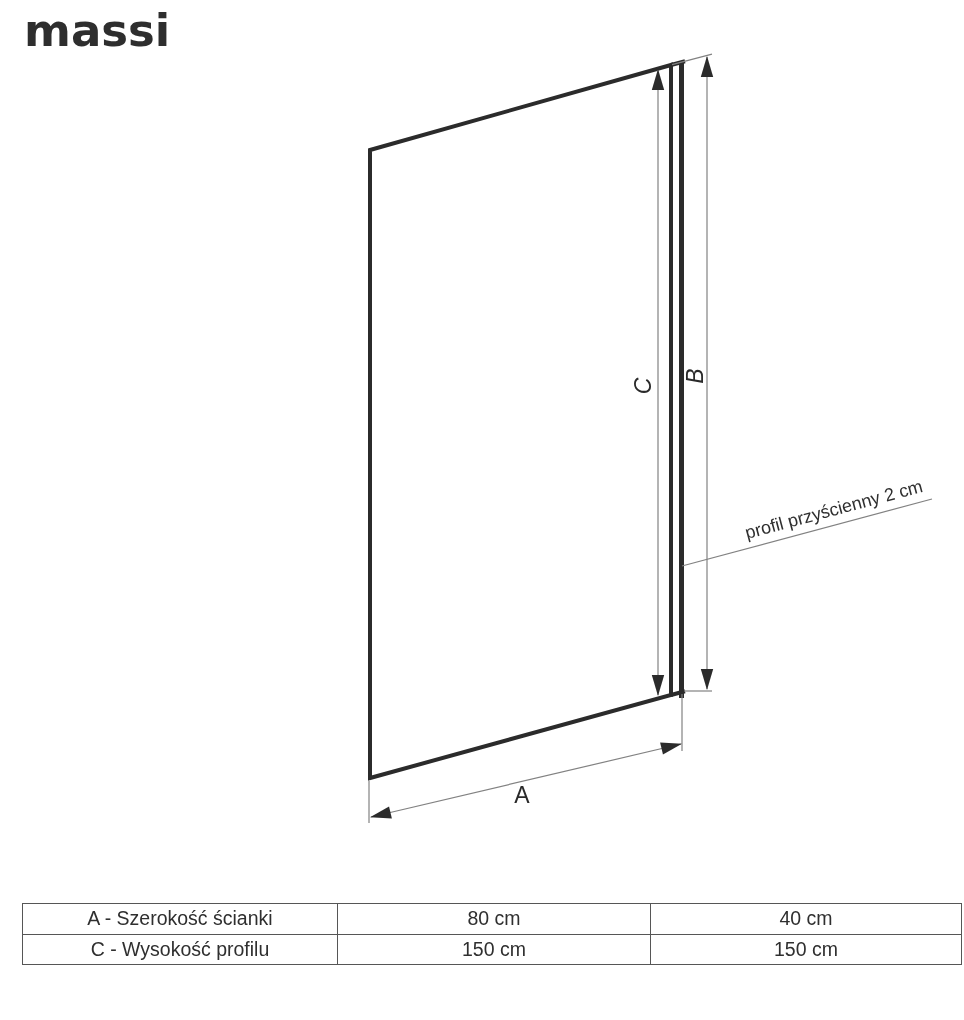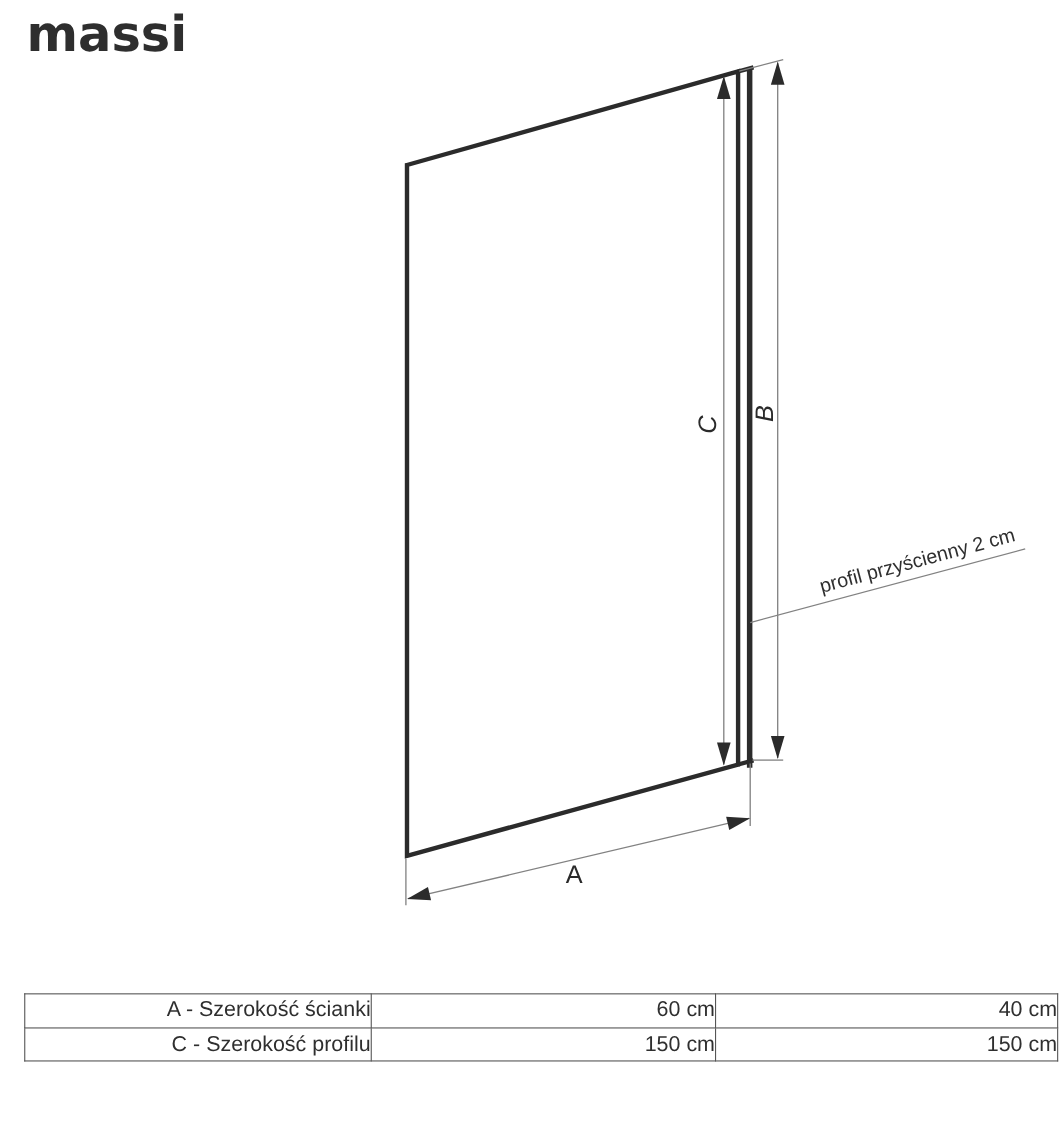--- a/index.html
+++ b/index.html
@@ -23,22 +23,22 @@
     font-family:"Liberation Sans",sans-serif;
     font-size:18px;fill:#2f2f2f;
   }
   table.spec{
     position:absolute;left:22px;top:903px;width:939px;
     border-collapse:collapse;table-layout:fixed;
     font-size:19.5px;color:#2f2f2f;
   }
   table.spec td{
     border:1.6px solid #565656;
-    height:29.5px;text-align:right;vertical-align:middle;
-    padding:0 0;white-space:nowrap;overflow:hidden;
+    height:29.5px;text-align:center;vertical-align:middle;
+    padding:0 16px;white-space:nowrap;overflow:hidden;
   }
   col.c1{width:315px}col.c2{width:313px}col.c3{width:311px}
 </style>
 </head>
 <body>
 
 <div class="stage">
 
   <div class="logo">massi</div>
 
@@ -76,24 +76,24 @@
 
   <table class="spec">
     <colgroup>
         <col class="c1">
         <col class="c2">
         <col class="c3">
       </colgroup>
     <tbody>
       <tr>
         <td>A - Szerokość ścianki</td>
-        <td>60 cm</td>
+        <td>80 cm</td>
         <td>40 cm</td>
       </tr>
       <tr>
-        <td>C - Szerokość profilu</td>
+        <td>C - Wysokość profilu</td>
         <td>150 cm</td>
         <td>150 cm</td>
       </tr>
     </tbody>
   </table>
 
 </div>
 
 </body></html>

